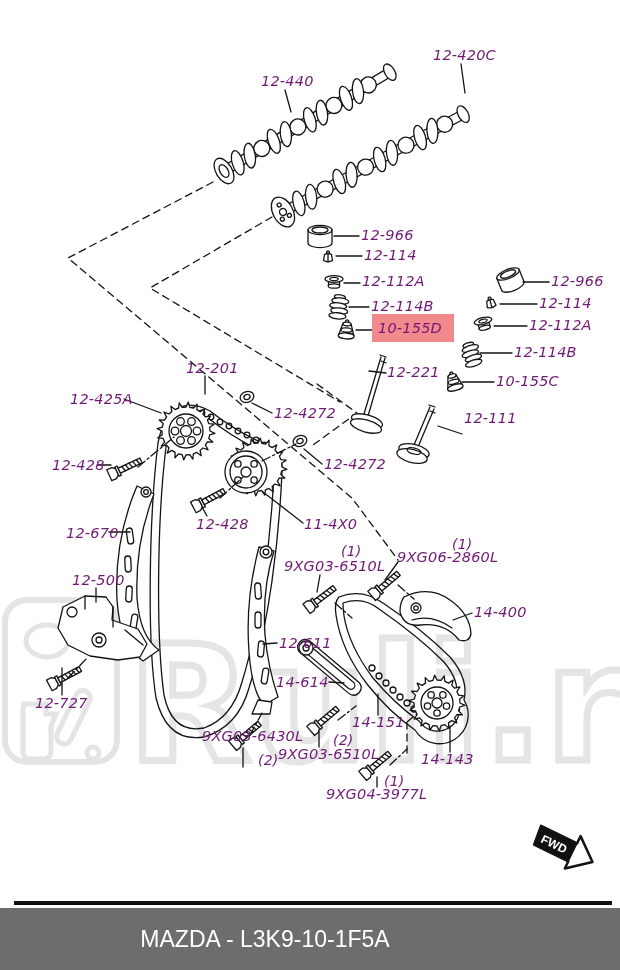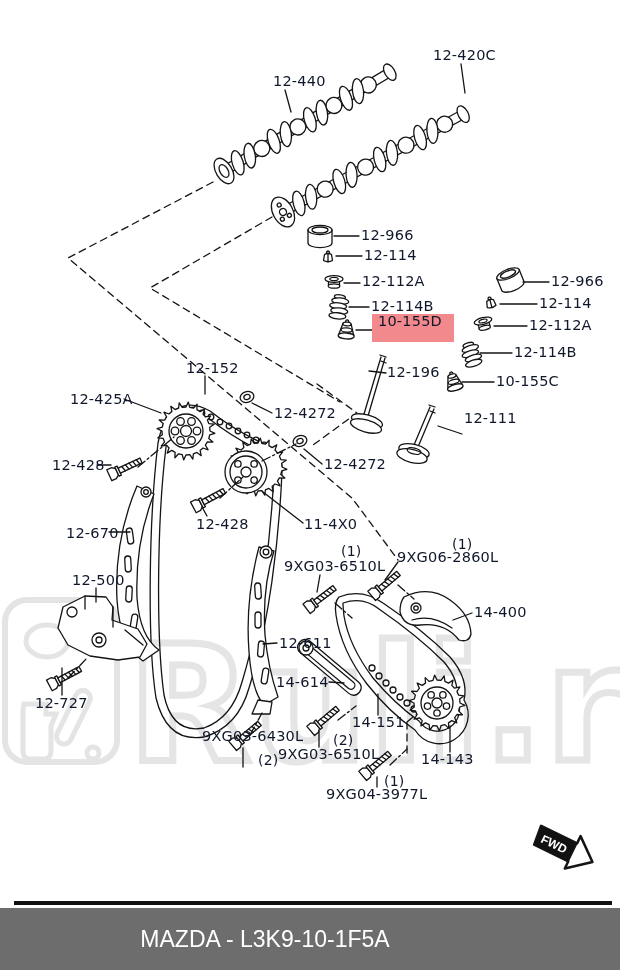--- a/index.html
+++ b/index.html
@@ -1,22 +1,22 @@
 <!DOCTYPE html>
 <html><head>
 <meta charset="utf-8">
 <style>
   html,body{margin:0;padding:0;background:#fff;}
   .page{position:relative;width:620px;height:970px;overflow:hidden;background:#fff;
         font-family:"DejaVu Sans","Liberation Sans",sans-serif;}
   svg{position:absolute;left:0;top:0;}
-  .lbl{position:absolute;font-size:14.5px;line-height:15px;color:#0f172a;white-space:nowrap;
-       letter-spacing:.2px;}
+  .lbl{position:absolute;font-size:14.5px;line-height:15px;color:#701a75;white-space:nowrap;
+       letter-spacing:.2px;font-style:italic;}
   .lbl.qty{font-size:14px;}
-  .hlbox{position:absolute;left:372px;top:314px;width:82px;height:28px;display:flex;}
+  .hlbox{position:absolute;left:372px;top:314px;width:82px;height:28px;display:flex;align-items:center;}
   .hlbox .lbl{position:static;padding-left:6px;}
   .cutline{position:absolute;left:14px;top:901px;width:598px;height:3.5px;background:#111;}
   .footer{position:absolute;left:0;top:908px;width:620px;height:62px;background:#6d6d6d;
           display:flex;align-items:center;justify-content:center;}
   .footer-inner{position:relative;left:-45px;display:flex;gap:26px;color:#fff;font-size:23px;
                 font-family:"Liberation Sans",sans-serif;}
   .art{stroke:#141414;stroke-width:1.3;fill:none;stroke-linecap:round;stroke-linejoin:round;}
   .wht{fill:#fff;}
   .dash{stroke-dasharray:7 5;}
   .dashdot{stroke-dasharray:9 3 2 3;}
@@ -282,37 +282,37 @@
     </g>
 
     <g transform="translate(542,824) rotate(26)">
       <path class="wht" d="M0,2 L40,2 L40,-6 L62,12 L40,30 L40,22 L2,22 Z" stroke-width="2.5"></path>
       <path d="M0,2 L40,2 L40,22 L2,22 Z" fill="#111"></path>
       <text x="6" y="17" font-size="12" font-weight="bold" fill="#fff" stroke="none" font-family="'Liberation Sans',sans-serif">FWD</text>
     </g>
   </g>
 </svg>
 
-<div class="lbl" style="left:273px;top:74px">12-440</div>
+<div class="lbl" style="left:261px;top:74px">12-440</div>
 <div class="lbl" style="left:433px;top:48px">12-420C</div>
 <div class="lbl" style="left:361px;top:228px">12-966</div>
 <div class="lbl" style="left:364px;top:248px">12-114</div>
 <div class="lbl" style="left:362px;top:274px">12-112A</div>
 <div class="lbl" style="left:371px;top:299px">12-114B</div>
 <div class="hlbox" style="background: rgb(242, 137, 140);">
   <div class="lbl">10-155D</div>
 </div>
 <div class="lbl" style="left:551px;top:274px">12-966</div>
 <div class="lbl" style="left:539px;top:296px">12-114</div>
 <div class="lbl" style="left:529px;top:318px">12-112A</div>
 <div class="lbl" style="left:514px;top:345px">12-114B</div>
 <div class="lbl" style="left:496px;top:374px">10-155C</div>
-<div class="lbl" style="left:387px;top:365px">12-196</div>
+<div class="lbl" style="left:387px;top:365px">12-221</div>
 <div class="lbl" style="left:464px;top:411px">12-111</div>
-<div class="lbl" style="left:186px;top:361px">12-152</div>
+<div class="lbl" style="left:186px;top:361px">12-201</div>
 <div class="lbl" style="left:70px;top:392px">12-425A</div>
 <div class="lbl" style="left:52px;top:458px">12-428</div>
 <div class="lbl" style="left:274px;top:406px">12-4272</div>
 <div class="lbl" style="left:324px;top:457px">12-4272</div>
 <div class="lbl" style="left:196px;top:517px">12-428</div>
 <div class="lbl" style="left:304px;top:517px">11-4X0</div>
 <div class="lbl" style="left:66px;top:526px">12-670</div>
 <div class="lbl" style="left:72px;top:573px">12-500</div>
 <div class="lbl qty" style="left:341px;top:544px">(1)</div>
 <div class="lbl" style="left:284px;top:559px">9XG03-6510L</div>

